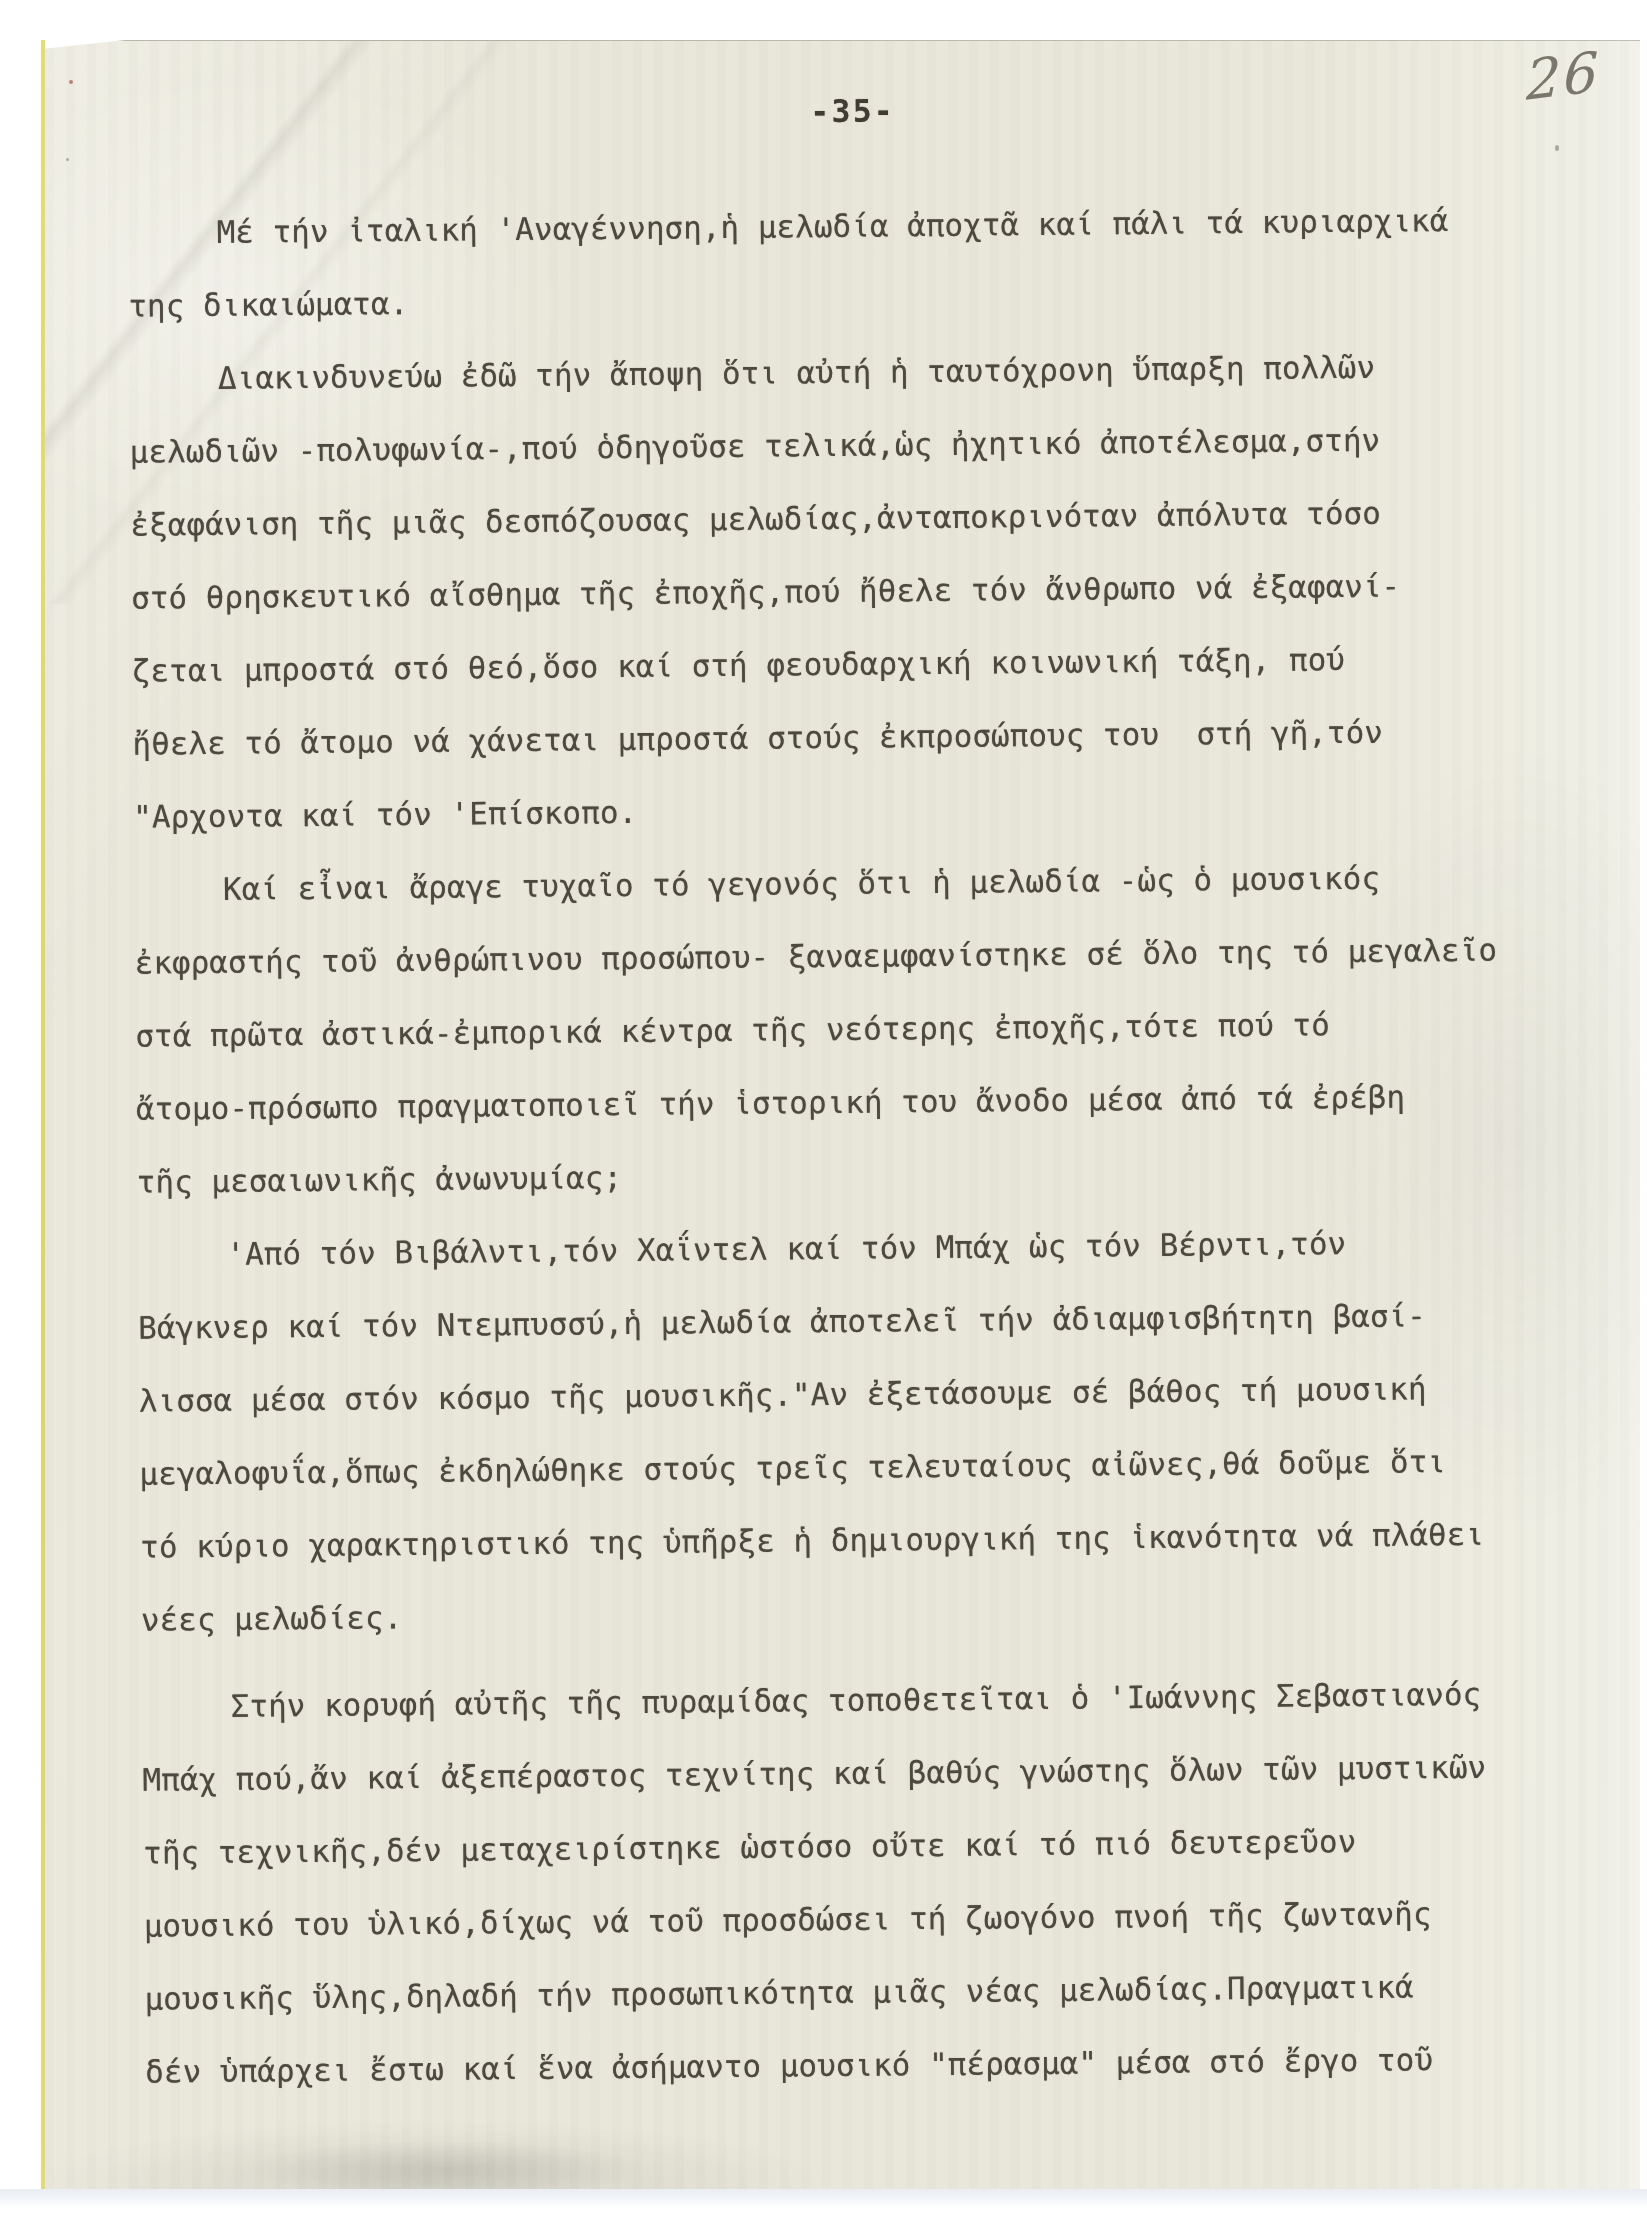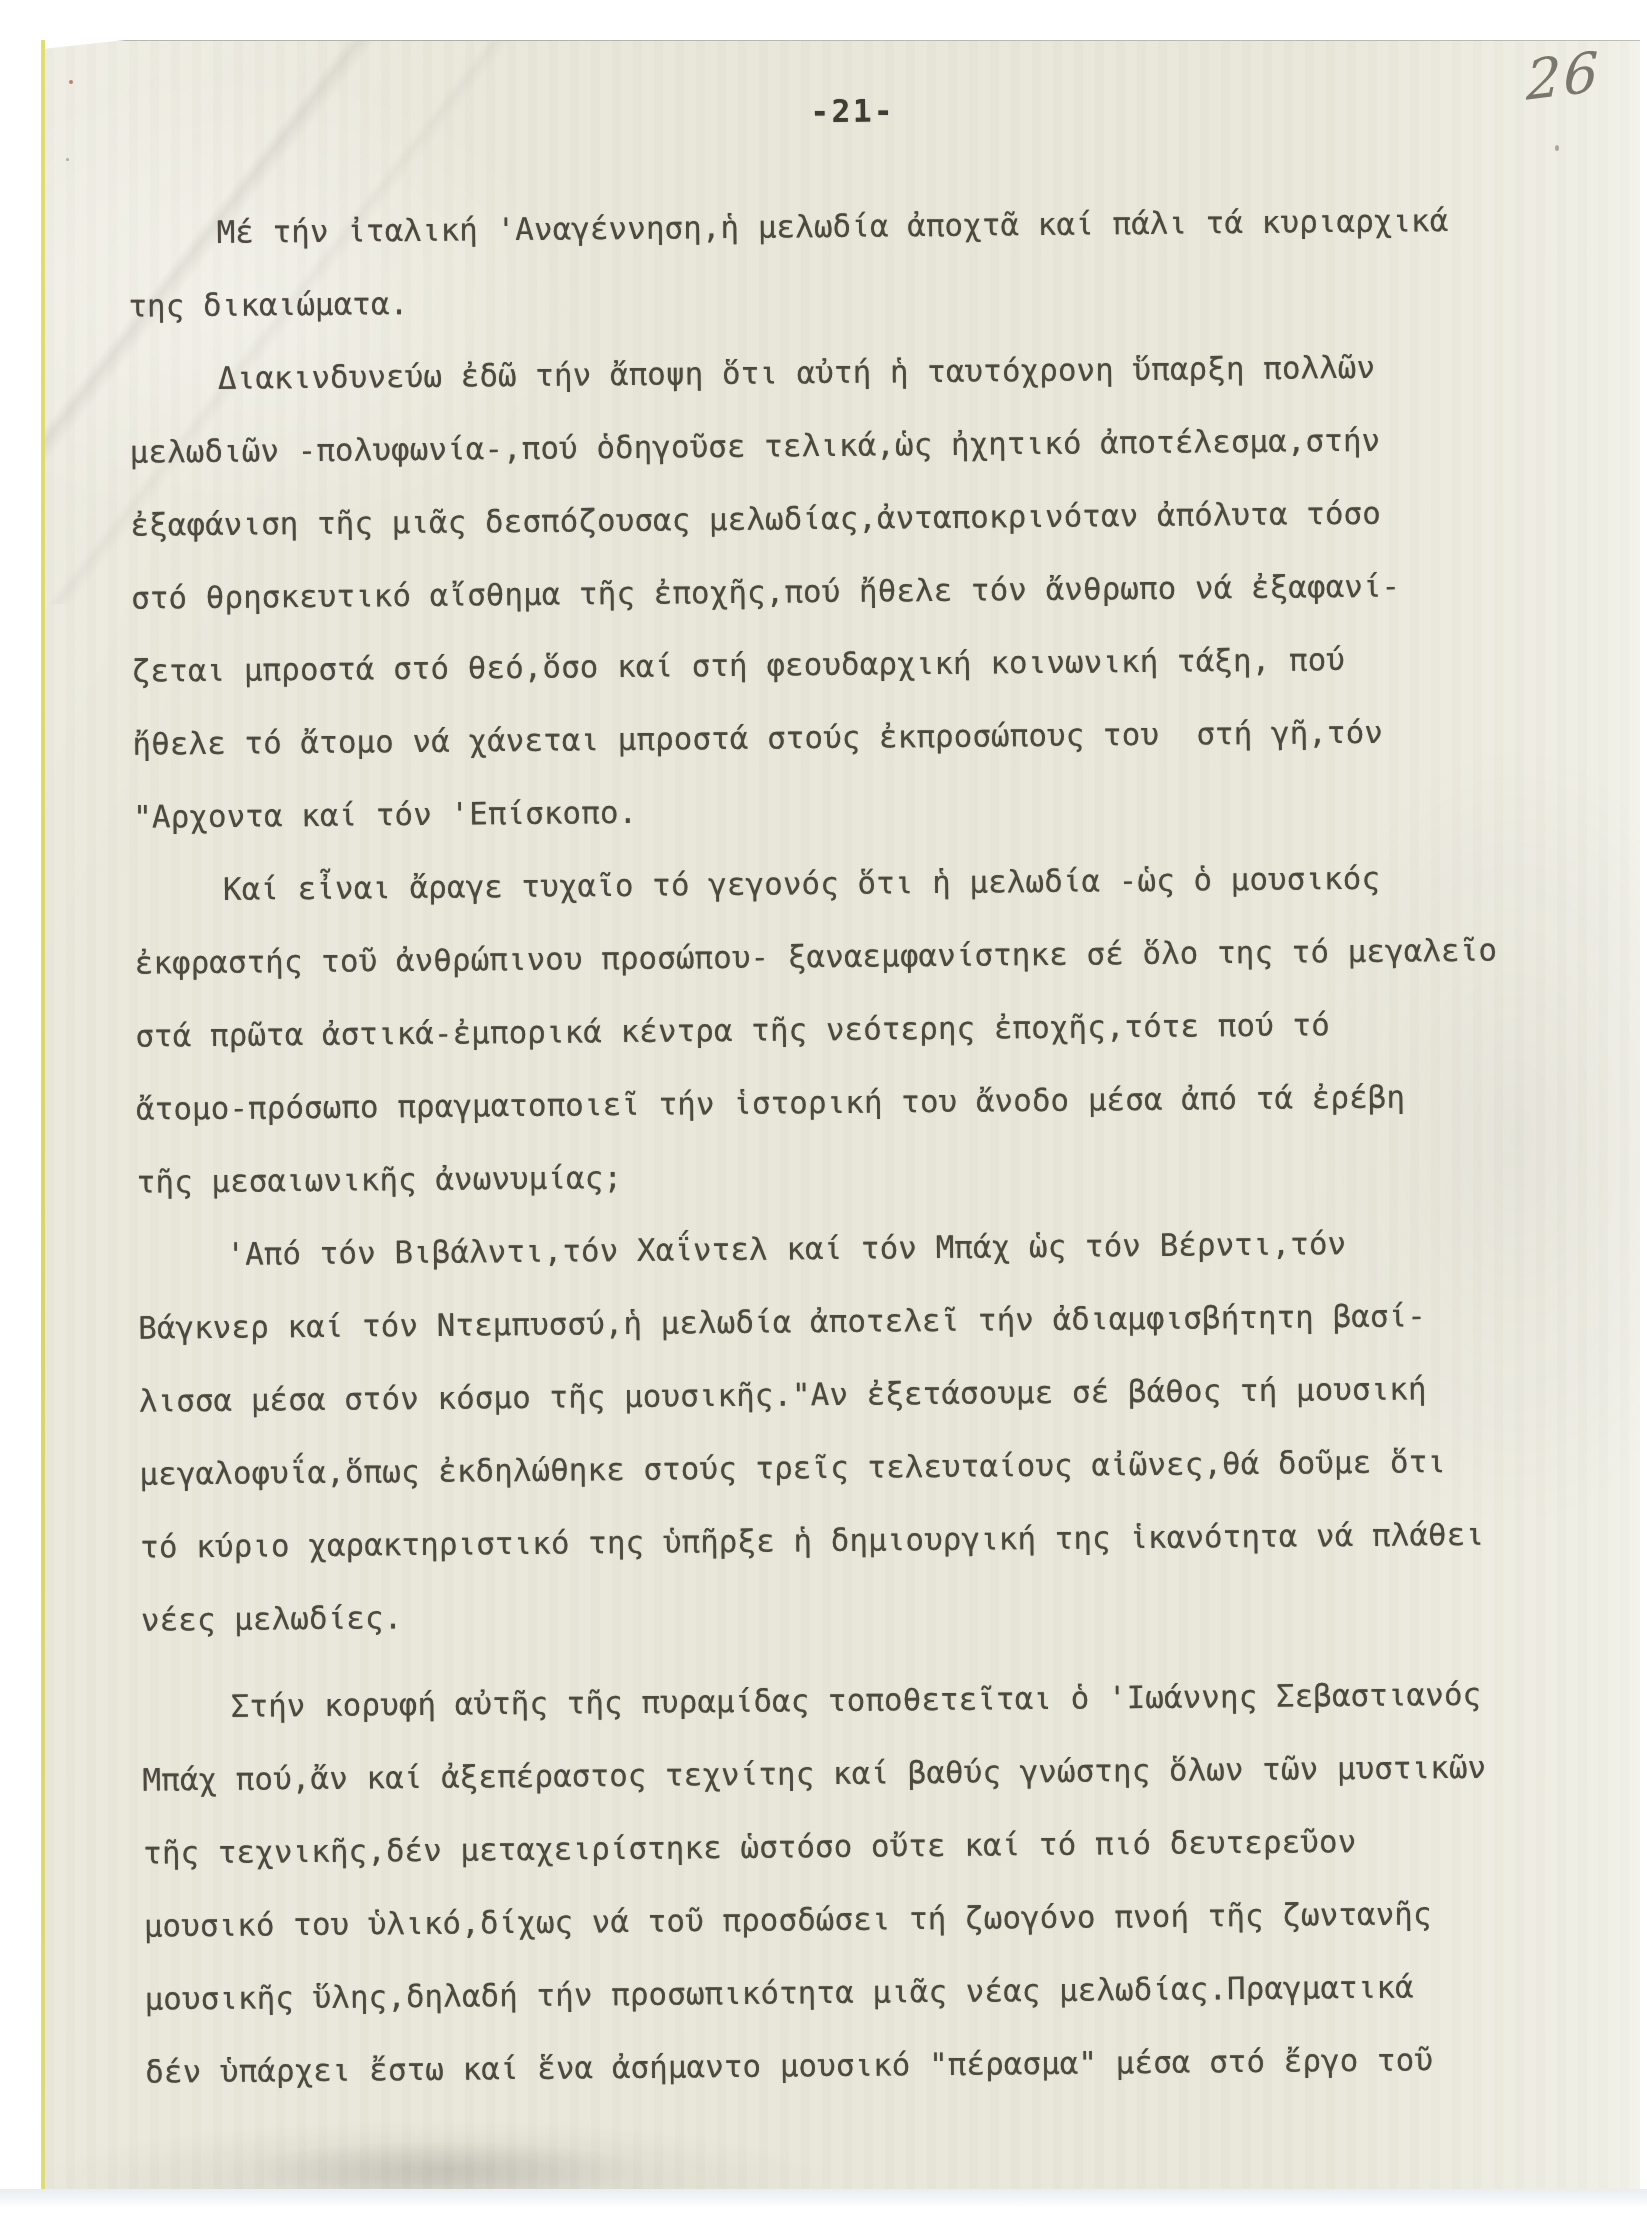--- a/index.html
+++ b/index.html
@@ -76,21 +76,21 @@
 
 <div class="paper"></div>
 <div class="edge-yellow"></div>
 <div class="scan-strip"></div>
 
 <div class="speck" style="left:69px;top:80px;width:3.8px;height:3.8px;background:#a65248;opacity:.7;"></div>
 <div class="speck" style="left:66px;top:158px;width:3.1px;height:3.1px;background:#6f6a60;opacity:.5;"></div>
 <div class="speck" style="left:1555px;top:145px;width:4.4px;height:5.6px;background:#7d796e;opacity:.6;"></div>
 
 <div class="text-layer">
-  <div class="page-number">-21-</div>
+  <div class="page-number">-35-</div>
   <div class="text-body">
       <div class="paragraph">
         <div class="line first">Μέ τήν ἰταλική 'Αναγέννηση,ἡ μελωδία ἀποχτᾶ καί πάλι τά κυριαρχικά</div>
         <div class="line">της δικαιώματα.</div>
       </div>
       <div class="paragraph">
         <div class="line first">Διακινδυνεύω ἐδῶ τήν ἄποψη ὅτι αὐτή ἡ ταυτόχρονη ὕπαρξη πολλῶν</div>
         <div class="line">μελωδιῶν -πολυφωνία-,πού ὁδηγοῦσε τελικά,ὡς ἠχητικό ἀποτέλεσμα,στήν</div>
         <div class="line">ἐξαφάνιση τῆς μιᾶς δεσπόζουσας μελωδίας,ἀνταποκρινόταν ἀπόλυτα τόσο</div>
         <div class="line">στό θρησκευτικό αἴσθημα τῆς ἐποχῆς,πού ἤθελε τόν ἄνθρωπο νά ἐξαφανί-</div>

